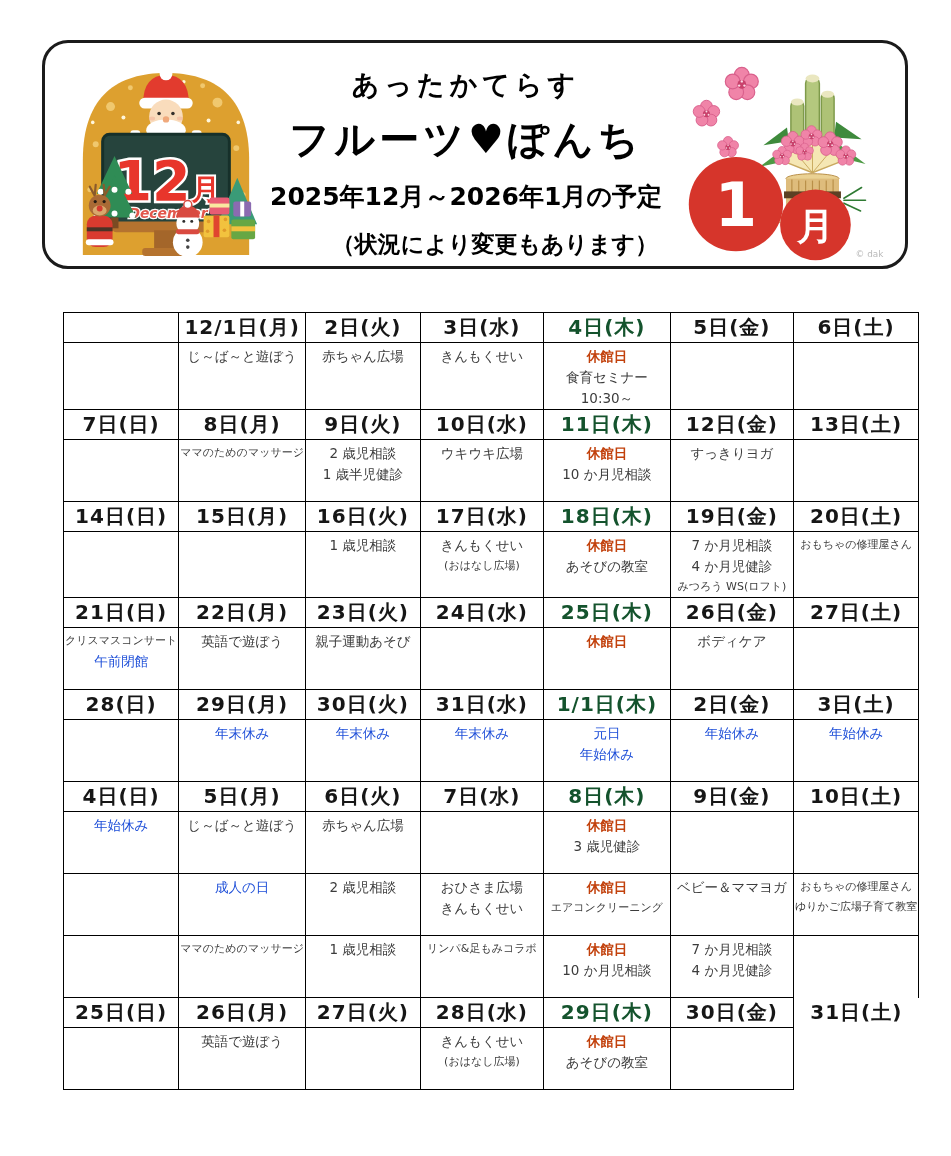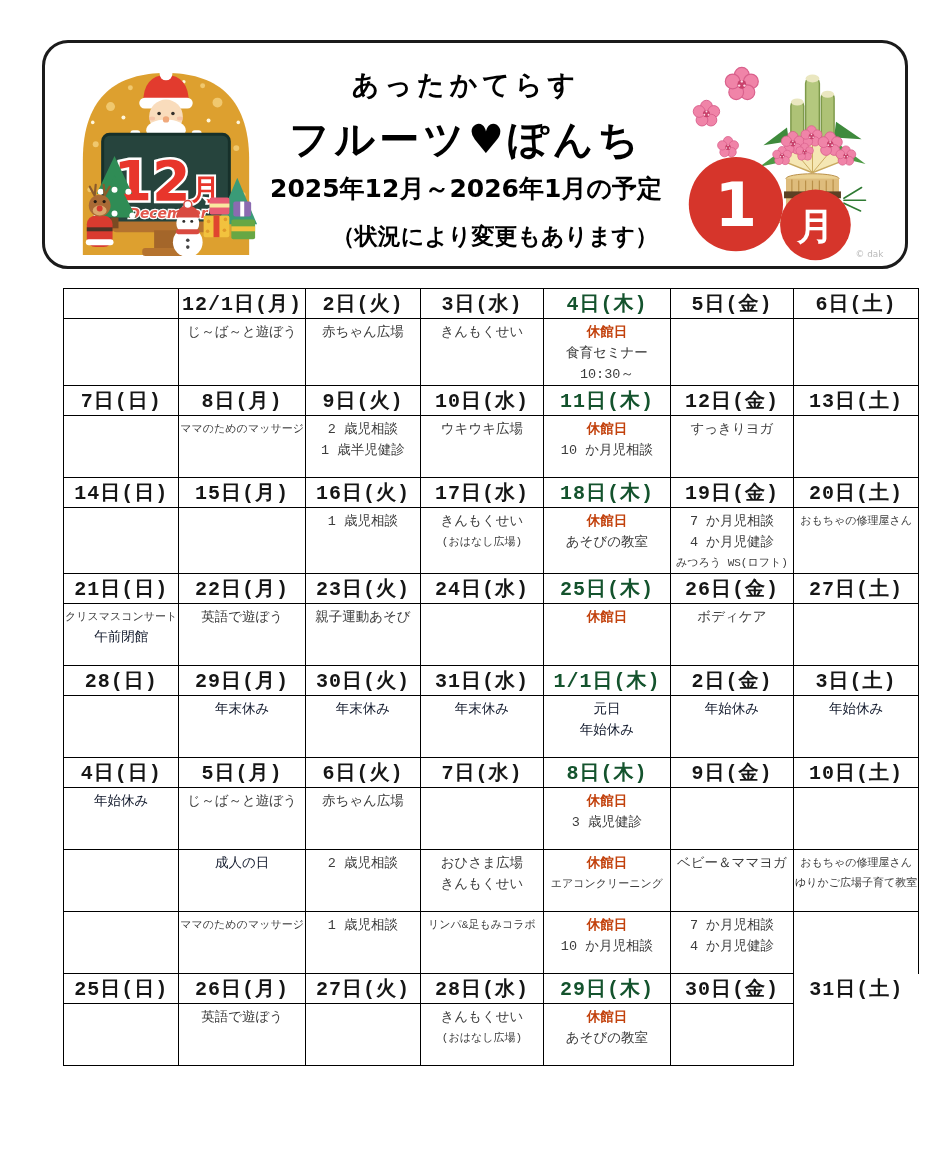--- a/index.html
+++ b/index.html
@@ -8,33 +8,33 @@
   .page { position:relative; width:951px; height:1156px; background:#fff; overflow:hidden; }
 
   
   .header-box { position:absolute; left:42px; top:40px; width:866px; height:229px;
                 border:3px solid #1b1b1b; border-radius:26px; background:#fff; }
   .dec-ill { position:absolute; left:22px; top:18px; width:198px; height:198px; }
   .jan-ill { position:absolute; right:12px; top:8px; width:216px; height:216px; }
   .titles  { position:absolute; left:222px; right:240px; top:0; text-align:center; color:#000; }
   .t1 { margin-top:24px; font-size:27px; font-weight:900; letter-spacing:5px; }
   .t2 { margin-top:9px;  font-size:40px; font-weight:900; letter-spacing:4px; }
-  .t3 { margin-top:5px; font-size:25px; font-weight:900; letter-spacing:0px; }
+  .t3 { margin-top:13px; font-size:25px; font-weight:900; letter-spacing:0px; }
   .t4 { margin-top:16px; font-size:23px; font-weight:900; padding-left:58px; }
 
   
-  table.cal { position:absolute; left:63px; top:288px; border-collapse:collapse; table-layout:fixed;font-family:Liberation Mono, monospace; }
+  table.cal { position:absolute; left:63px; top:312px; border-collapse:collapse; table-layout:fixed; }
   .cal td { border:1.6px solid #000; overflow:hidden; }
   td.date-cell { height:30px; text-align:center; vertical-align:middle; padding:0;
                  font-size:20px; font-weight:600; letter-spacing:1px; color:#161616; white-space:nowrap; }
   td.date-cell.red { color:#14532d; }
   td.event-cell { height:62px; vertical-align:top; text-align:center; padding:3px 1px 0; background:#fff; }
   .event { font-size:13.5px; line-height:21px; color:#3c3c3c; white-space:nowrap; }
   .event.small { font-size:11px; line-height:20px; }
-  .event.red { color:#0f172a; }
+  .event.red { color:#1d4ed8; }
   .event.bold { font-weight:700; }
   .event.bold.red { color:#c2410c; }
   
   td.nb { border-top:none; border-right:none; border-bottom:none; }
   td.nbb { border-bottom:none; }
   td.date-cell.nb { vertical-align:top; padding-top:1px; }
 </style>
 </head>
 <body>
 

